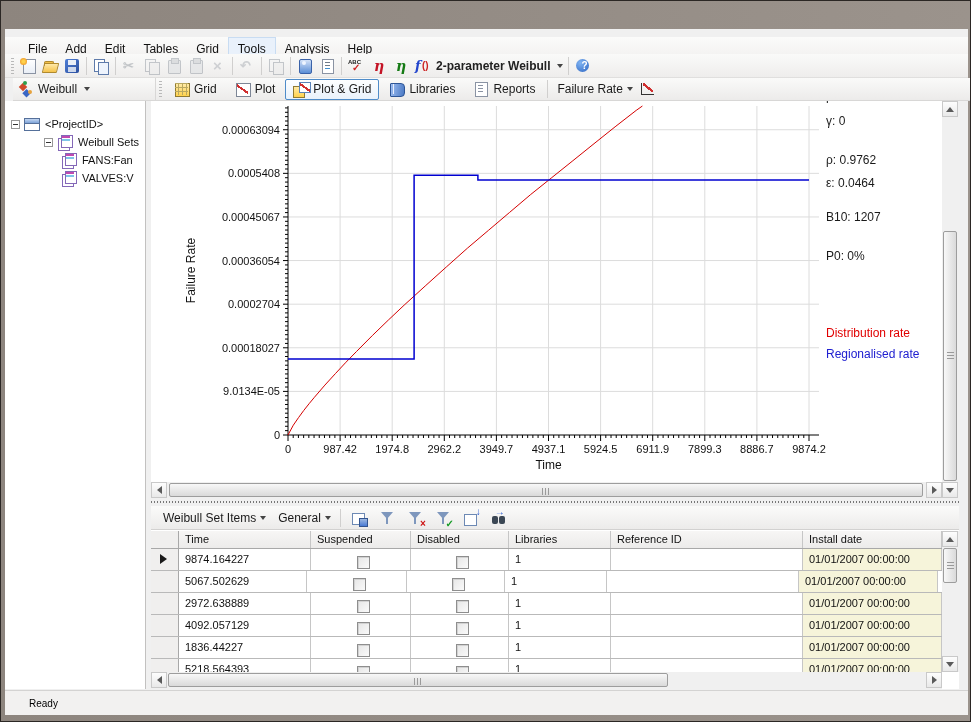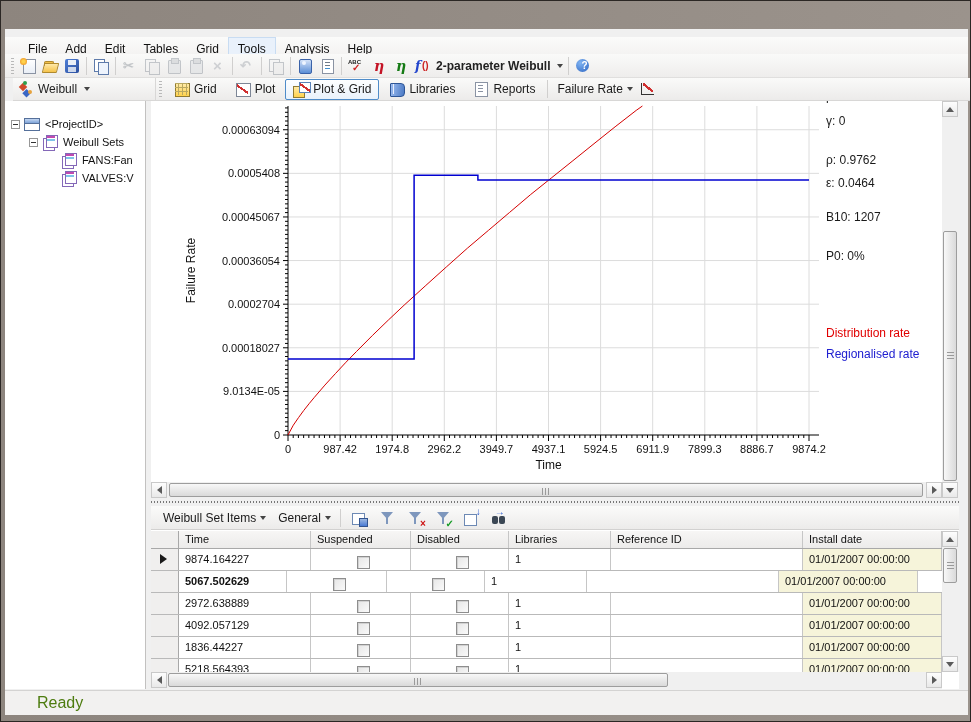--- a/index.html
+++ b/index.html
@@ -50,21 +50,21 @@
   
   .left-panel{position:absolute;left:0;top:72px;width:141px;height:588px;background:#fff;border-right:1px solid #c2c1c0;overflow:hidden;}
   .tree{position:absolute;left:0;top:8px;width:141px;height:597px;overflow:hidden;}
   .trow{position:relative;height:18px;display:flex;align-items:center;font-size:11px;color:#111;white-space:nowrap;}
   .exp{width:9px;height:9px;background:#fff;border:1px solid #979797;position:relative;flex:0 0 auto;margin-right:4px;}
   .exp::before{content:"";position:absolute;left:1px;right:1px;top:3px;height:1px;background:#333;}
   .chart-panel{position:absolute;left:146px;top:72px;width:808px;height:397px;background:#fff;overflow:hidden;}
   .splitter-h{position:absolute;left:146px;top:469px;width:808px;height:8px;background:#f0f0f0;}
   .splitter-h::before{content:"";position:absolute;left:0;top:3px;width:100%;height:2px;background:repeating-linear-gradient(90deg,#777 0 1px,transparent 1px 3px);}
   .grid-panel{position:absolute;left:146px;top:477px;width:808px;height:183px;background:#fff;overflow:hidden;}
-  .statusbar{position:absolute;left:0;top:661px;width:100%;height:25px;background:#f2f1f0;border-top:1px solid #d4d3d2;font-size:16px;color:#4d7c0f;display:flex;align-items:center;padding-left:32px;}
+  .statusbar{position:absolute;left:0;top:661px;width:100%;height:25px;background:#f2f1f0;border-top:1px solid #d4d3d2;font-size:10px;color:#000000;display:flex;align-items:center;padding-left:24px;}
 
   
   .stats{position:absolute;left:670px;top:0;width:120px;height:380px;overflow:hidden;font-size:12px;color:#1a1a1a;}
   .stat-line{position:absolute;left:5px;white-space:nowrap;}
 
   
   .grid-toolbar{position:absolute;left:0;top:0;width:808px;height:24px;background:linear-gradient(#fbfbfa,#eceaе9,#ecebea);background:linear-gradient(#fbfbfa,#ecebea);border-bottom:1px solid #d2d1d0;display:flex;align-items:center;padding-left:6px;}
   
   .grid-table{position:absolute;left:0;top:25px;width:791px;height:141px;overflow:hidden;background:#fff;}
   .g-header{display:flex;height:18px;background:linear-gradient(#f7f6f5,#ecebea);border-bottom:1px solid #a8a8a8;}
@@ -263,21 +263,21 @@
       <span class="i i-plotline"></span>
     </div>
 
     <div class="left-panel">
       <div class="tree" id="tree" style="padding-top: 6px;">
           <div class="trow" style="padding-left: 6px;">
             <span class="exp"></span>
             <span class="i i-project"></span>
             <span style="margin-left: 5px;">&lt;ProjectID&gt;</span>
           </div>
-          <div class="trow" style="padding-left: 24px;">
+          <div class="trow" style="padding-left: 39px;">
             <span class="exp"></span>
             <span class="i i-set"></span>
             <span style="margin-left: 5px;">Weibull Sets</span>
           </div>
           <div class="trow" style="padding-left: 56px;">
             <span class="i i-set"></span>
             <span style="margin-left: 5px;">FANS:Fan</span>
           </div>
           <div class="trow" style="padding-left: 56px;">
             <span class="i i-set"></span>
@@ -600,21 +600,21 @@
             </div>
             <div class="g-cell" style="width: 98px;">
               <div class="cb"></div>
             </div>
             <div class="g-cell" style="width: 102px;">1</div>
             <div class="g-cell" style="width: 192px;"></div>
             <div class="g-cell" style="width: 139px; background: rgb(246, 244, 218);">01/01/2007 00:00:00</div>
           </div>
           <div class="g-row">
             <div class="g-cell g-sel" style="width: 28px;"></div>
-            <div class="g-cell" style="width: 108px; font-weight: bold;">5067.502629</div>
+            <div class="g-cell" style="width: 128px;">5067.502629</div>
             <div class="g-cell" style="width: 100px;">
               <div class="cb"></div>
             </div>
             <div class="g-cell" style="width: 98px;">
               <div class="cb"></div>
             </div>
             <div class="g-cell" style="width: 102px;">1</div>
             <div class="g-cell" style="width: 192px;"></div>
             <div class="g-cell" style="width: 139px; background: rgb(246, 244, 218);">01/01/2007 00:00:00</div>
           </div>

